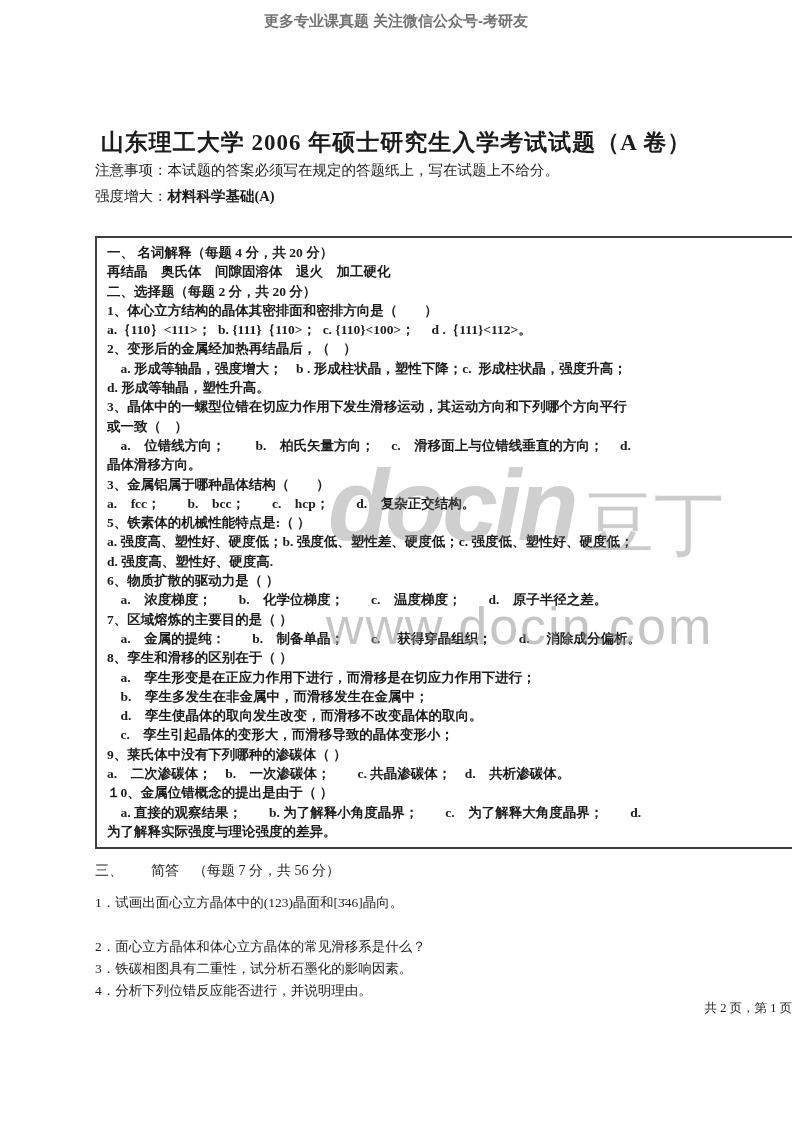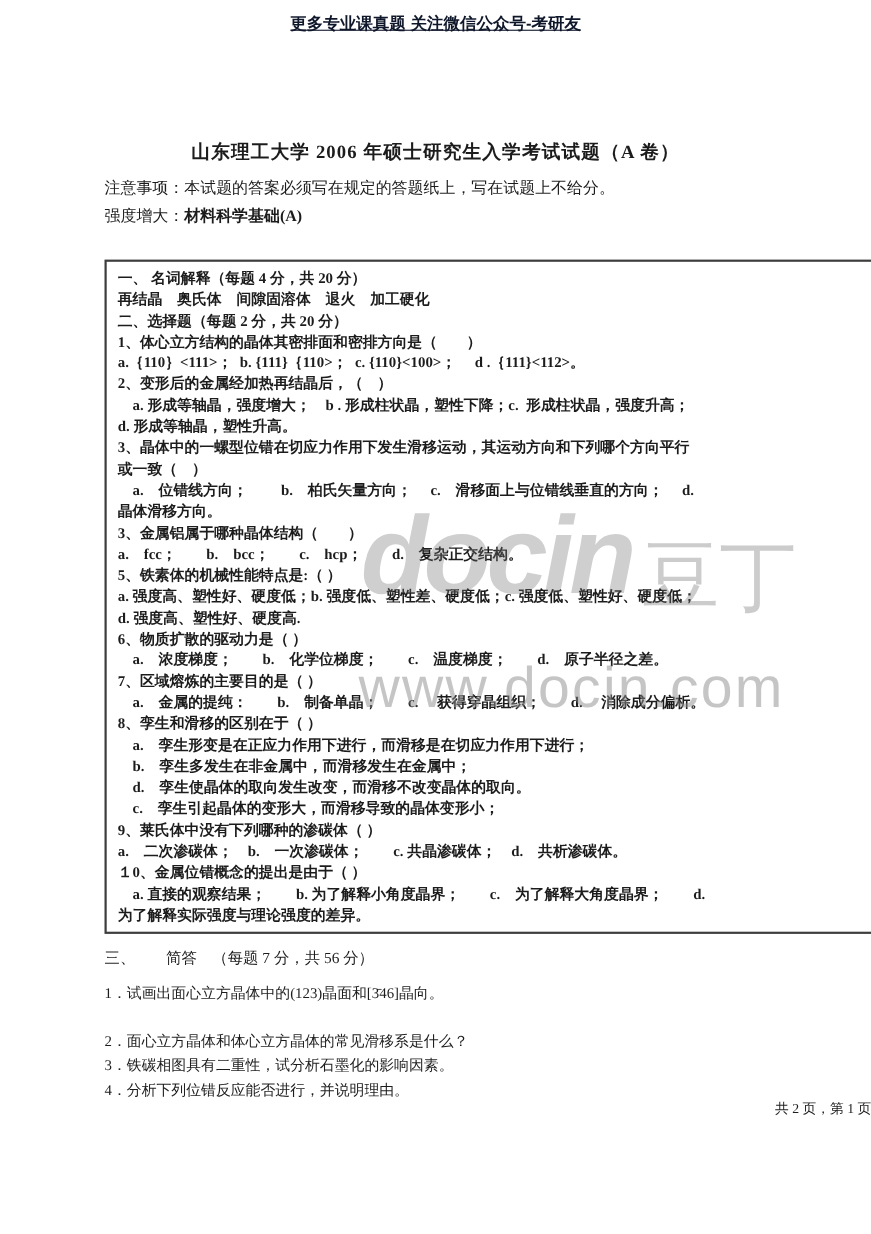--- a/index.html
+++ b/index.html
@@ -10,21 +10,21 @@
     font-family:"Liberation Serif","DejaVu Serif",serif;
     color:#1c1c1c;
   }
   .promo {
     position:absolute; top:12px; left:0; width:100%;
     text-align:center; font-weight:bold; font-size:15px;
     font-family:"Liberation Sans","DejaVu Sans",sans-serif;
   }
   .title {
     position:absolute; top:127px; left:0; width:100%;
-    text-align:center; font-weight:bold; font-size:17px; letter-spacing:1px;
+    text-align:center; font-weight:bold; font-size:23px; letter-spacing:1px;
   }
   .meta-notice { position:absolute; top:161px; left:95px; font-size:14.5px; }
   .meta-subject { position:absolute; top:187px; left:95px; font-size:14.5px; }
   .meta-subject .subject-name { font-weight:bold; }
   .qbox {
     position:absolute; top:236px; left:95px; width:725px;
     border:2px solid #3d3d3d; padding:5px 8px 6px 10px;
     background:transparent;
     font-weight:bold;
   }
@@ -54,21 +54,21 @@
     position:absolute; left:326px; top:596px;
     font-size:52px; color:#8c8c8c; opacity:0.5; letter-spacing:2px;
     font-family:"Liberation Sans","DejaVu Sans",sans-serif;
   }
 </style>
 </head>
 <body>
 
 <div class="page">
 
-  <div class="promo" style="color: #0f172a; text-decoration: underline;">更多专业课真题 关注微信公众号-考研友</div>
+  <div class="promo" style="color: #737373;">更多专业课真题 关注微信公众号-考研友</div>
 
   <div class="title">山东理工大学 2006 年硕士研究生入学考试试题（A 卷）</div>
 
   <div class="meta-notice">注意事项：本试题的答案必须写在规定的答题纸上，写在试题上不给分。</div>
 
   <div class="meta-subject"><span>强度增大：</span><span class="subject-name">材料科学基础(A)</span></div>
 
   <div class="qbox">
       <div class="line">一、 名词解释（每题 4 分，共 20 分）</div>
       <div class="line">再结晶　奥氏体　间隙固溶体　退火　加工硬化</div>

